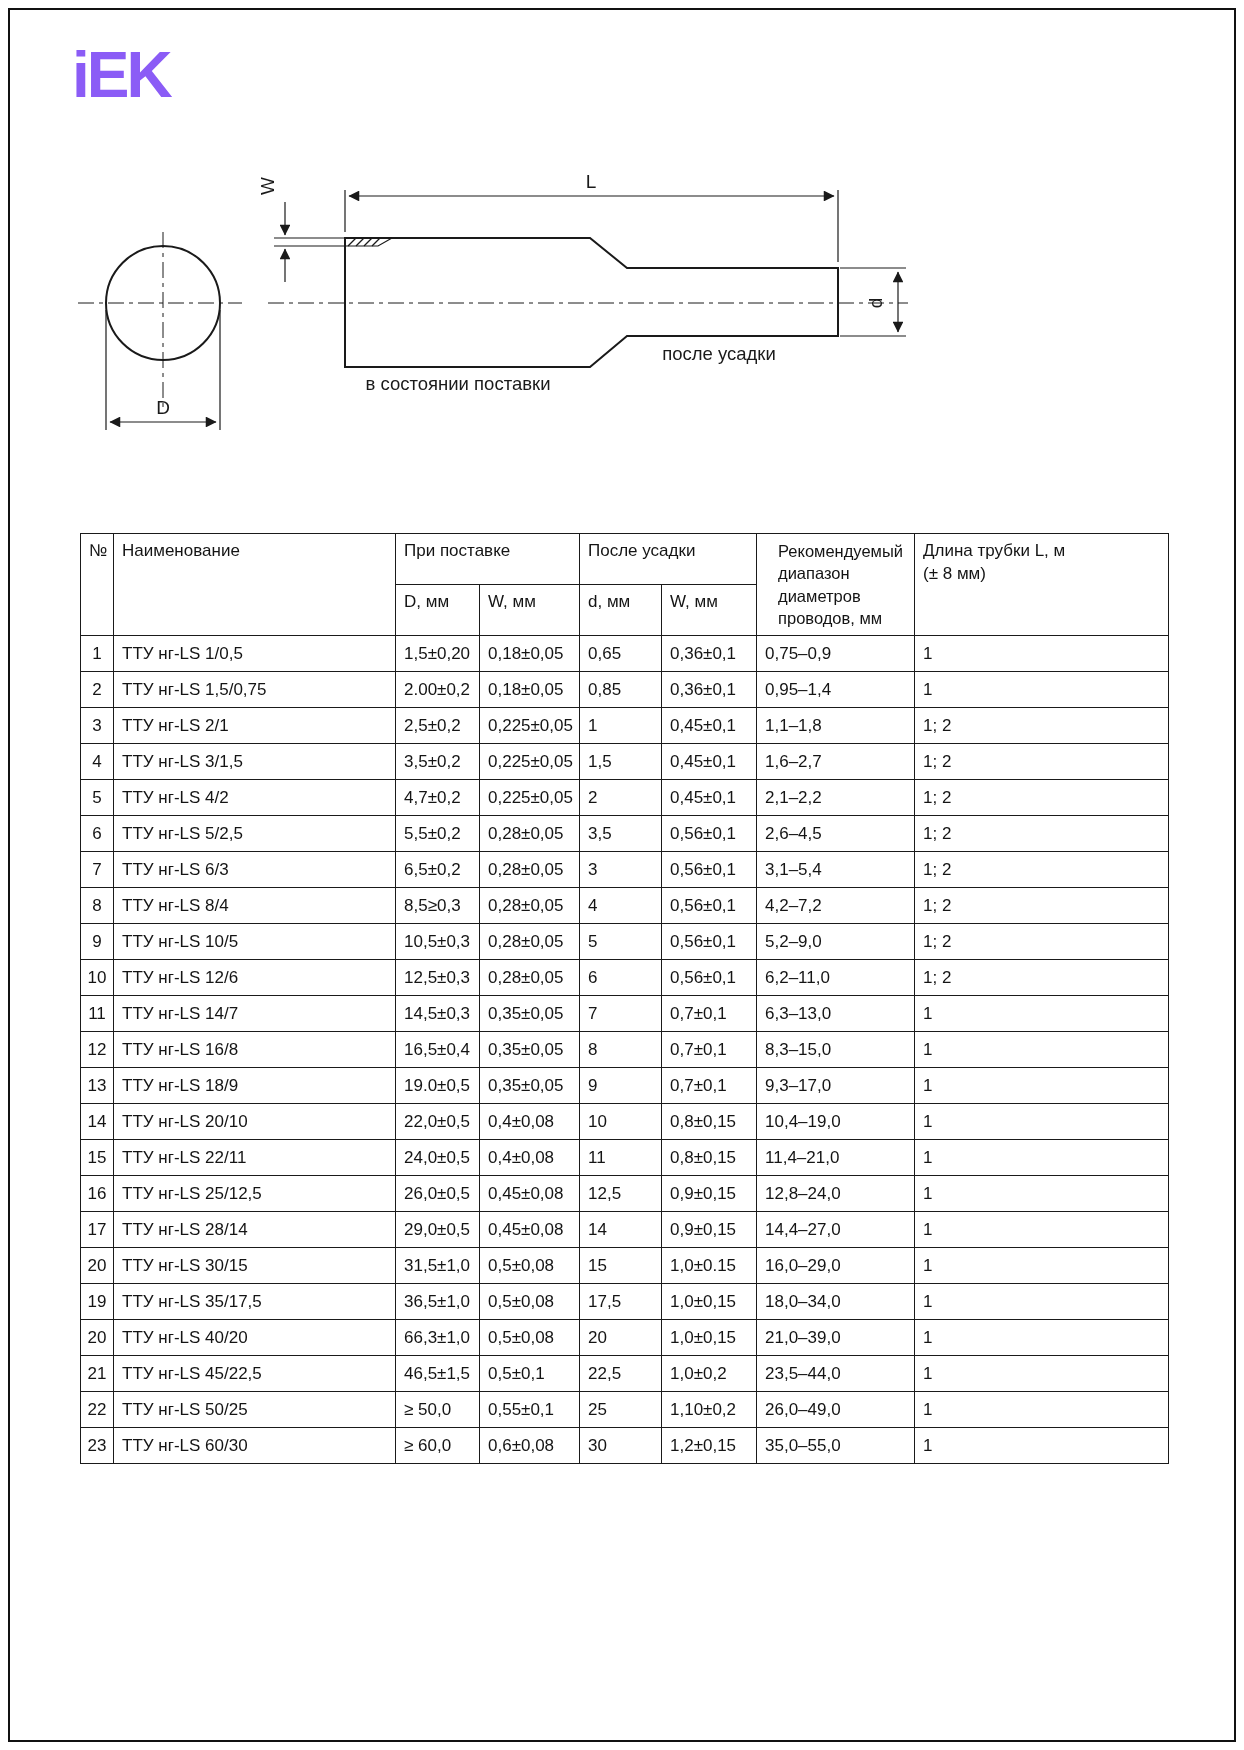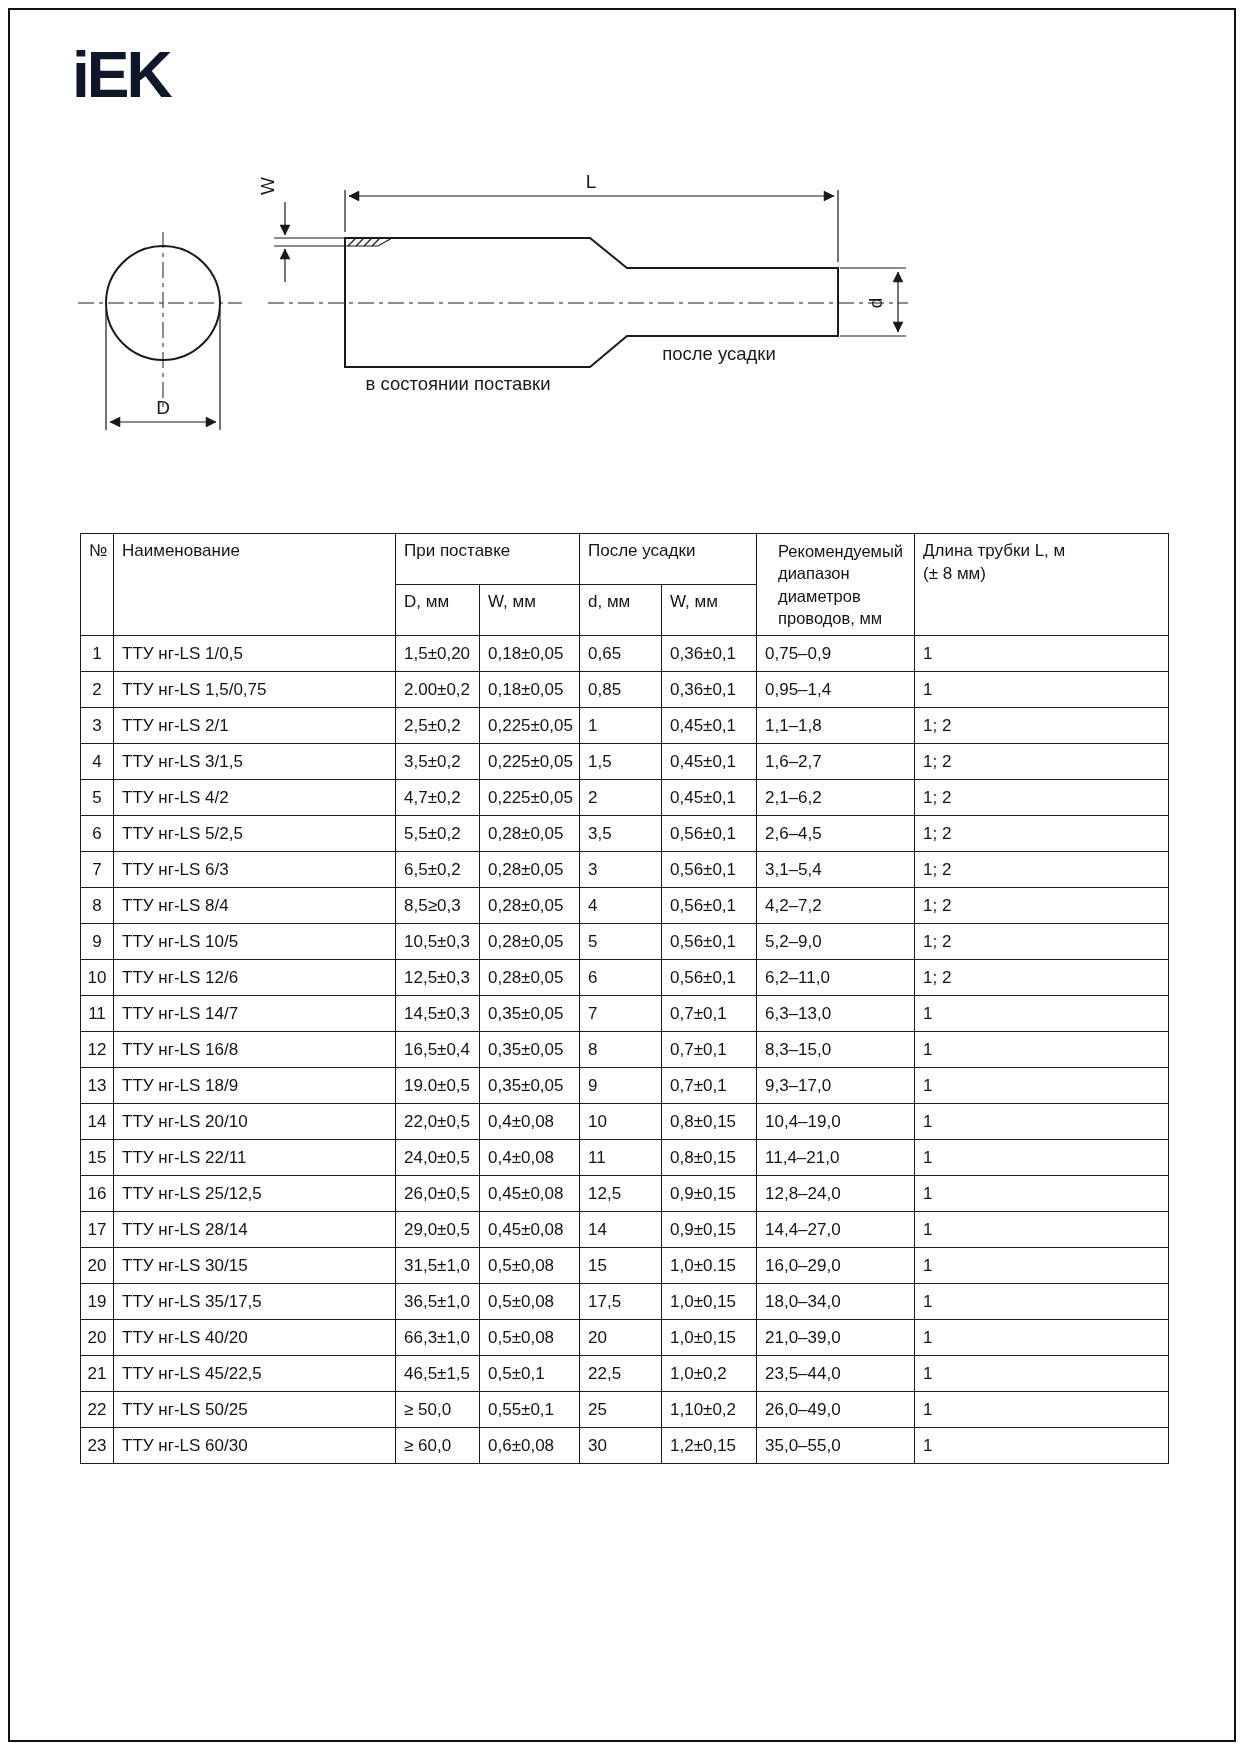--- a/index.html
+++ b/index.html
@@ -1,19 +1,19 @@
 <!DOCTYPE html>
 <html><head>
 <meta charset="utf-8">
 <style>
   html,body{margin:0;padding:0;background:#fff;}
   .page{position:relative;width:1244px;height:1750px;background:#fff;color:#1a1a1a;
         font-family:"Liberation Sans","DejaVu Sans",sans-serif;overflow:hidden;}
   .frame{position:absolute;left:8px;top:8px;right:8px;bottom:8px;border:2px solid #111;pointer-events:none;}
-  .logo{position:absolute;left:72px;top:38px;font-weight:900;font-size:64px;letter-spacing:-3px;color:#0f172a;
+  .logo{position:absolute;left:72px;top:38px;font-weight:900;font-size:64px;letter-spacing:-3px;color:#8b5cf6;
         font-family:"Liberation Sans","DejaVu Sans",sans-serif;}
   .diagram{position:absolute;left:60px;top:140px;}
   .spec{position:absolute;left:80px;top:533px;width:1088px;border-collapse:collapse;table-layout:fixed;
         font-size:17px;color:#141414;}
   .spec th,.spec td{border:1.5px solid #1a1a1a;font-weight:400;text-align:left;
         padding:2px 8px;vertical-align:middle;overflow:hidden;}
   .spec thead th{vertical-align:top;padding-top:6px;line-height:1.35;}
   .spec td{height:31px;}
   .spec .c-num{text-align:left;}
   .spec td.c-num{text-align:center;padding:2px 2px;}
@@ -151,21 +151,21 @@
           <td>1,6–2,7</td>
           <td>1; 2</td>
         </tr>
         <tr>
           <td class="c-num">5</td>
           <td>ТТУ нг-LS 4/2</td>
           <td>4,7±0,2</td>
           <td>0,225±0,05</td>
           <td>2</td>
           <td>0,45±0,1</td>
-          <td>2,1–6,2</td>
+          <td>2,1–2,2</td>
           <td>1; 2</td>
         </tr>
         <tr>
           <td class="c-num">6</td>
           <td>ТТУ нг-LS 5/2,5</td>
           <td>5,5±0,2</td>
           <td>0,28±0,05</td>
           <td>3,5</td>
           <td>0,56±0,1</td>
           <td>2,6–4,5</td>

